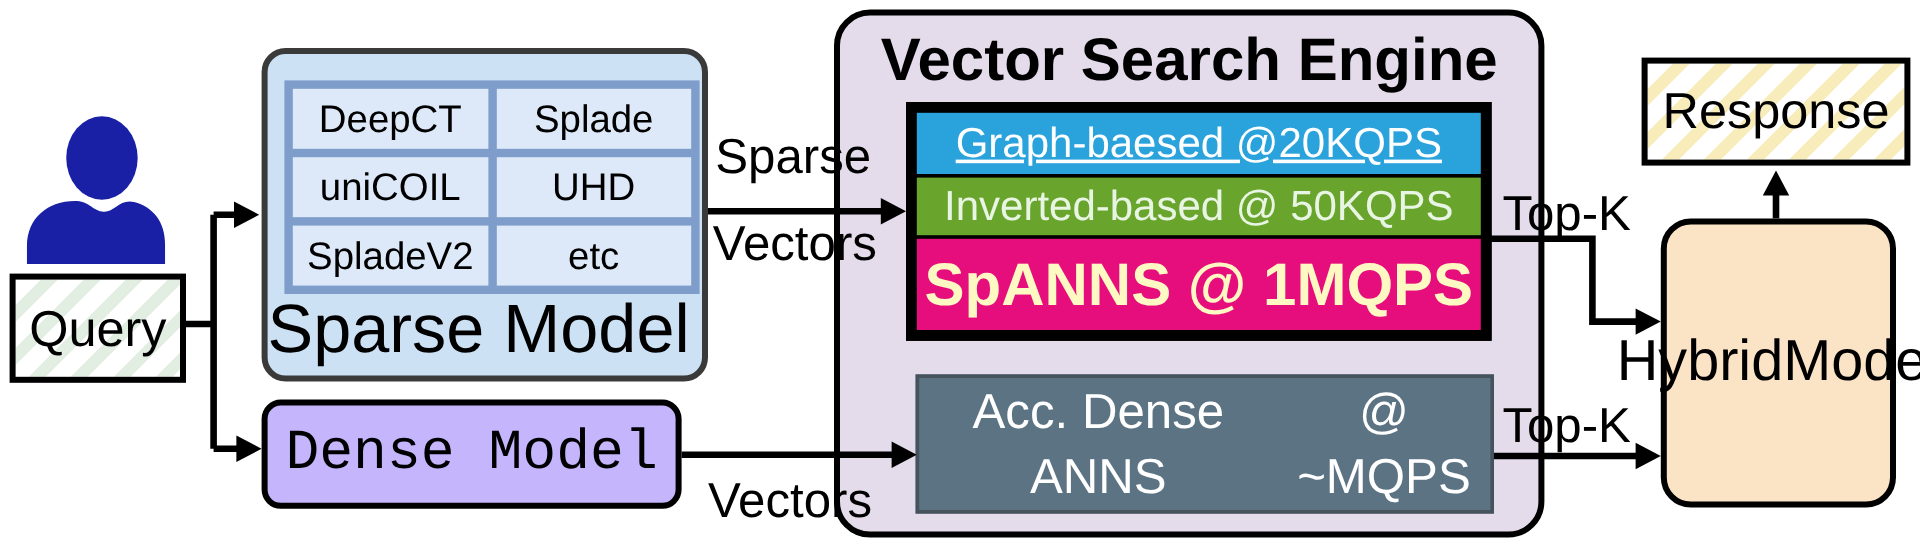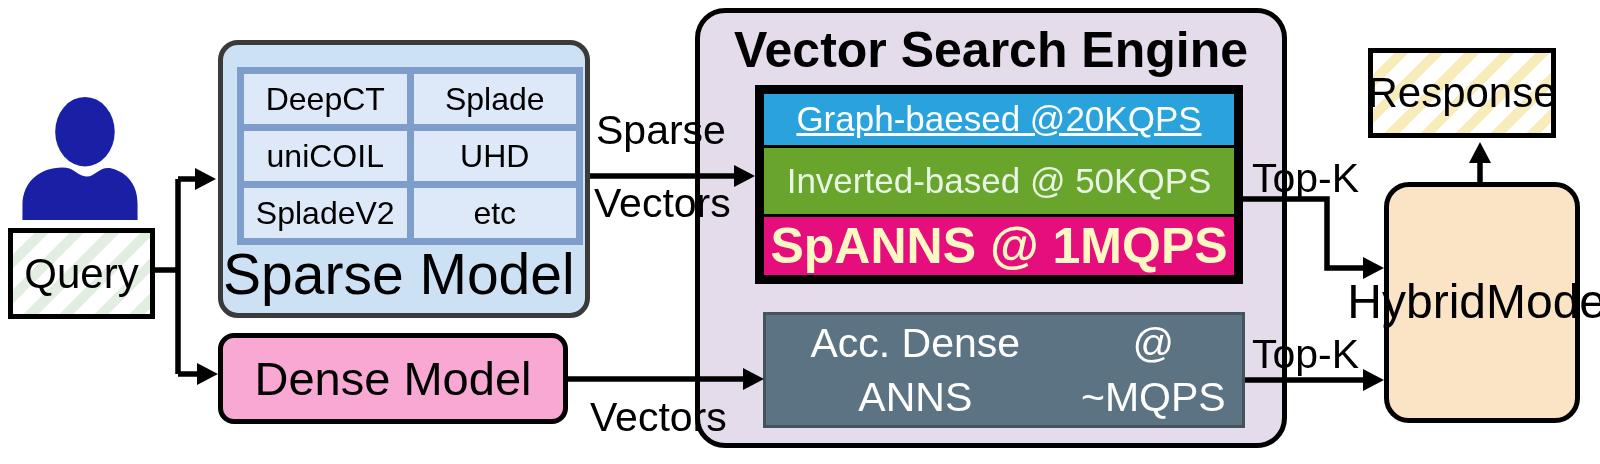--- a/index.html
+++ b/index.html
@@ -31,57 +31,57 @@
     display:grid; grid-template-columns:1fr 1fr; grid-template-rows:1fr 1fr 1fr; gap:7px;
   }
   .cell { background:#dde9f9; display:flex; align-items:center; justify-content:center; font-size:32px; }
   #sparse-caption {
     position:absolute; left:0; right:0; bottom:6px; text-align:left; font-size:57px;margin-top:28px;
   }
 
   
   #dense-box {
     left:218px; top:333px; width:350px; height:91px;
-    background:#f9a8d4; border:5px solid #000; border-radius:16px; font-size:47px;
+    background:#c4b5fd; border:5px solid #000; border-radius:16px; font-size:47px;font-family:Liberation Mono, monospace;
   }
 
   
   #vse-box {
     left:695px; top:8px; width:592px; height:440px;
     background:#e4dbeb; border:5px solid #000; border-radius:30px;
   }
   #vse-title {
     position:absolute; top:8px; left:0; right:0; text-align:center;
     font-weight:bold; font-size:50px; white-space:nowrap;
   }
   #sparse-anns-box {
     position:absolute; left:55px; top:72px; width:488px; height:199px;
     background:#000; border:9px solid #000;
     display:flex; flex-direction:column; gap:3px;
   }
   .anns-row { display:flex; align-items:center; justify-content:center; white-space:nowrap; }
   #row-graph    { height:51px; background:#2aa2db; color:#fdfeff; font-size:35px;text-decoration:underline; }
-  #row-inverted { height:67px; background:#69a42d; color:#e9f5e3; font-size:35px; }
+  #row-inverted { height:48px; background:#69a42d; color:#e9f5e3; font-size:35px; }
   #row-spanns   { flex:1;      background:#e60e7c; color:#fef9c3; font-size:50px; font-weight:bold; }
   #dense-anns-box {
     position:absolute; left:63px; top:299px; width:482px; height:116px;
     background:#5c7383; border:3px solid #46525c; color:#ffffff;
     display:flex; align-items:center; justify-content:center;
     font-size:41px; line-height:1.32; text-align:center;
   }
 
   
   #hybrid-box {
     left:1384px; top:182px; width:196px; height:241px;
     background:#fbe3c6; border:5px solid #000; border-radius:25px;
     display:flex; flex-direction:row; align-items:center; justify-content:center;
     font-size:48px; line-height:1.38; text-align:center;
   }
   #response-box {
-    left:1368px; top:48px; width:188px; height:90px;
+    left:1368px; top:48px; width:224px; height:90px;
     border:5px solid #000;
     background:repeating-linear-gradient(135deg,#ffffff 0 15px,#f8ecbb 15px 25px);
     font-size:42px;
   }
 
   
   .edge-label { position:absolute; font-size:41px; white-space:nowrap; }
   #lbl-sparse1 { left:596px; top:107px; }
   #lbl-sparse2 { left:594px; top:180px; }
   #lbl-dense1  { left:604px; top:326px; }

